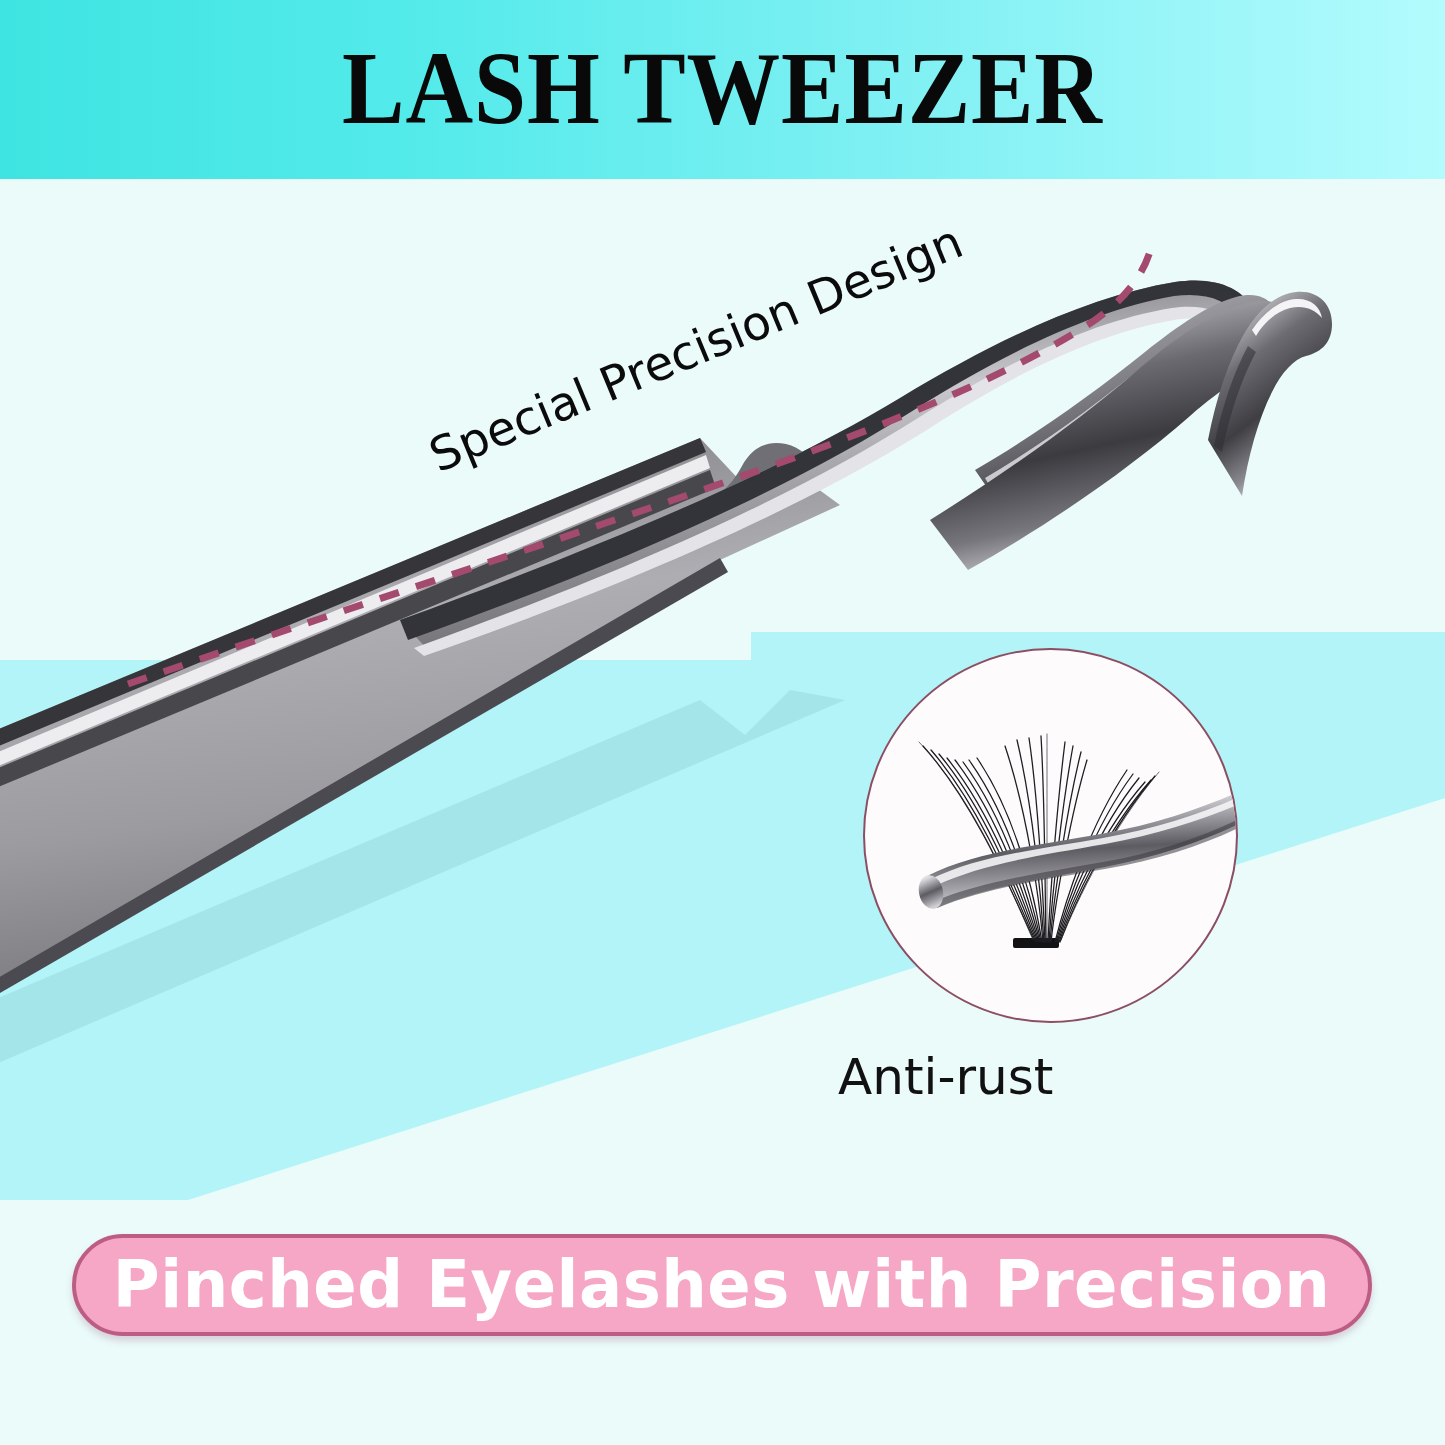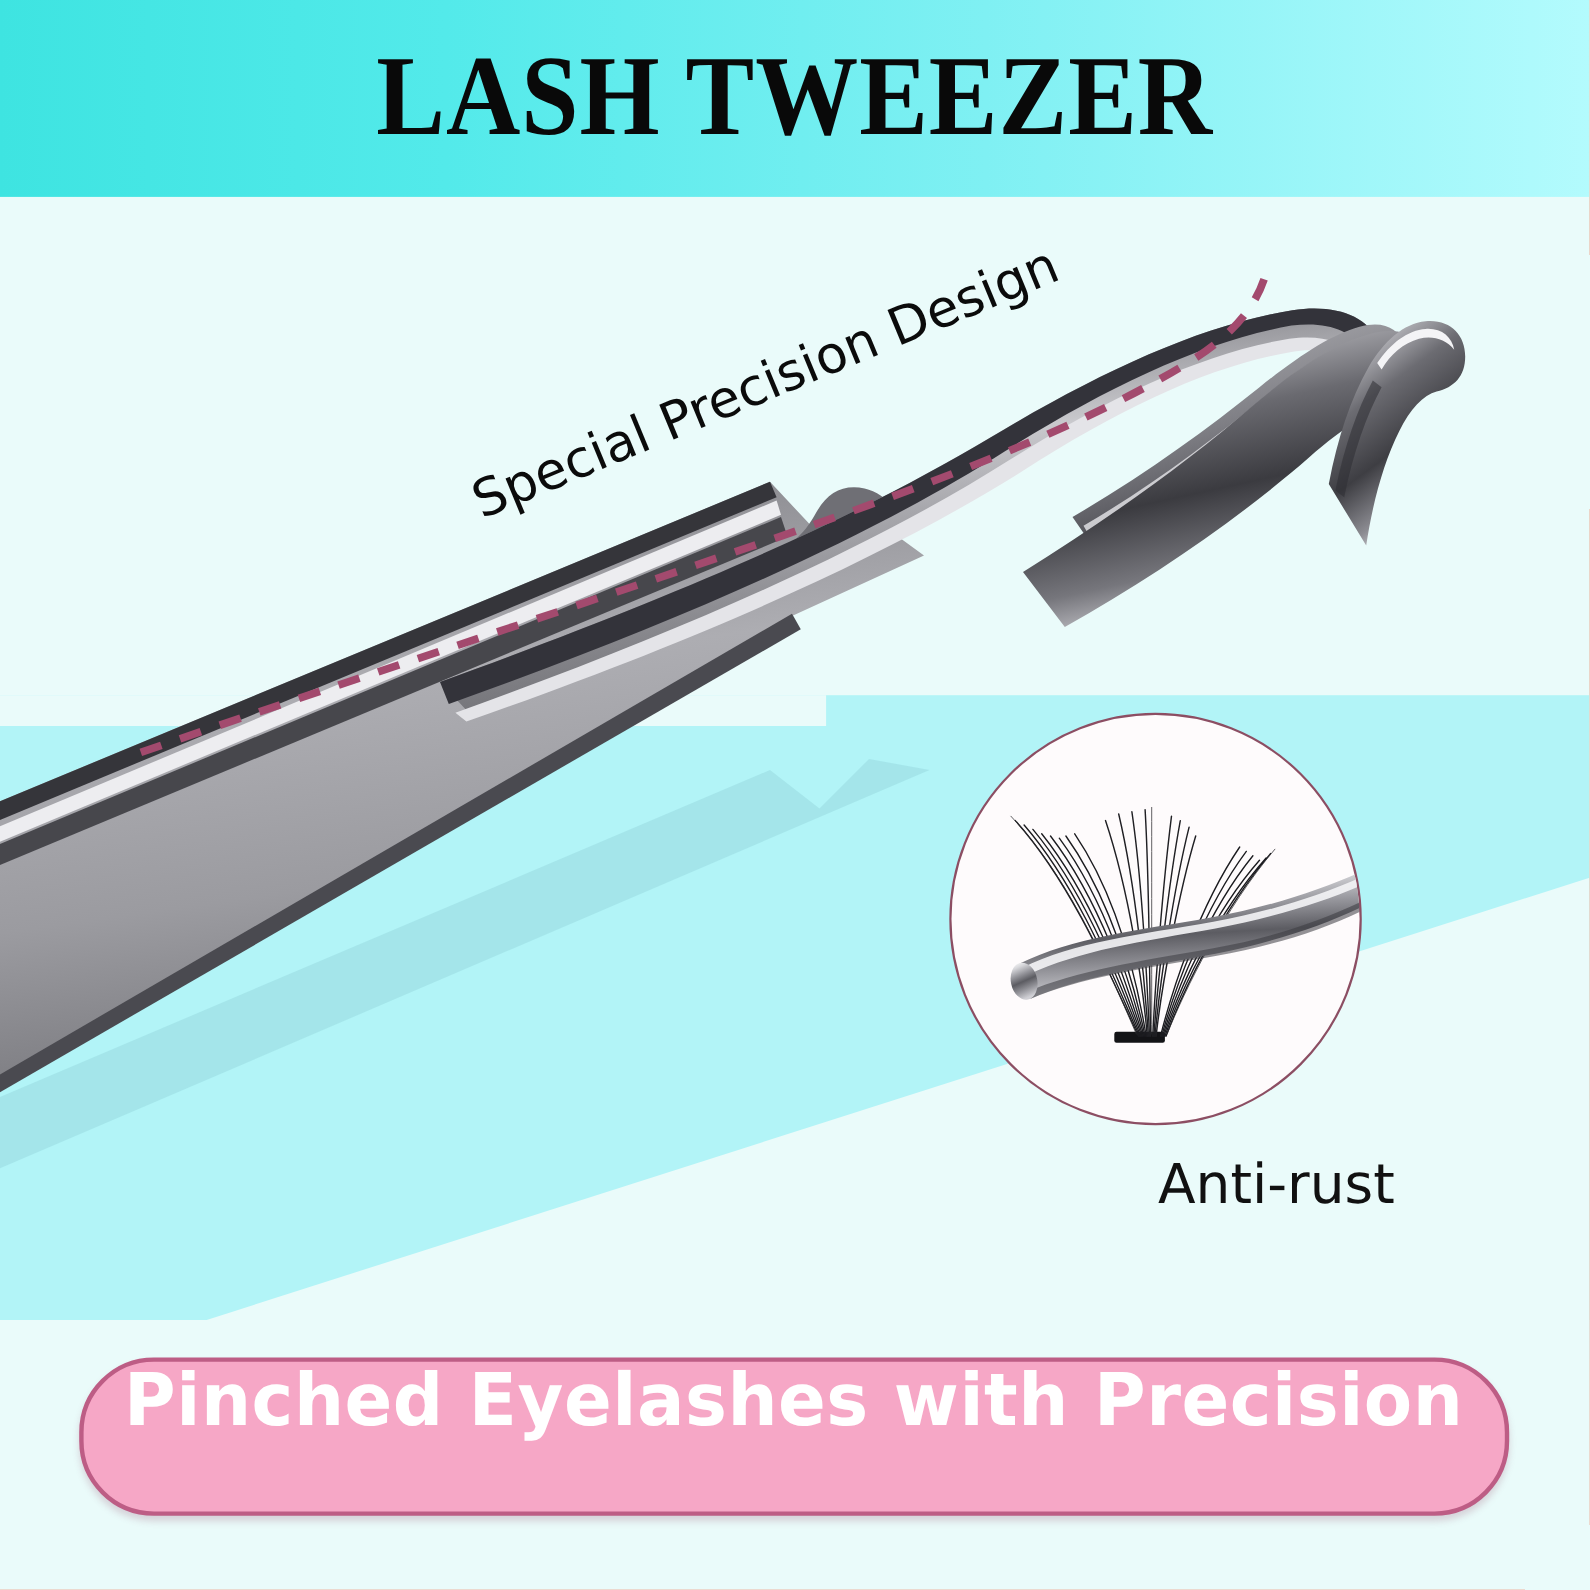--- a/index.html
+++ b/index.html
@@ -130,41 +130,42 @@
     position: absolute;
     left: 0; top: 0;
   }
 
   
   .feature-caption {
     position: absolute;
     left: 838px;
     top: 1046px;
     width: 430px;
-    text-align: right;
+    text-align: left;
     font-family: "DejaVu Sans", sans-serif;
     font-size: 50px;
     line-height: 62px;
     color: #111111;
   }
   .feature-caption span { display: block; }
 
   
   .bottom-banner {
     position: absolute;
     left: 72px;
     top: 1234px;
     width: 1300px;
-    height: 144px;
+    height: 102px;
     box-sizing: border-box;
     background: #F6A7C6;
     border: 4px solid #BD5D85;
     border-radius: 68px;
     box-shadow: 0 5px 7px rgba(140, 70, 100, 0.22);
     display: flex;
+    align-items: center;
     justify-content: center;
   }
   .bottom-banner-text {
     font-family: "DejaVu Sans", sans-serif;
     font-weight: bold;
     font-size: 66px;
     line-height: 70px;
     color: #FFFFFF;
     letter-spacing: 0.5px;
     white-space: nowrap;

